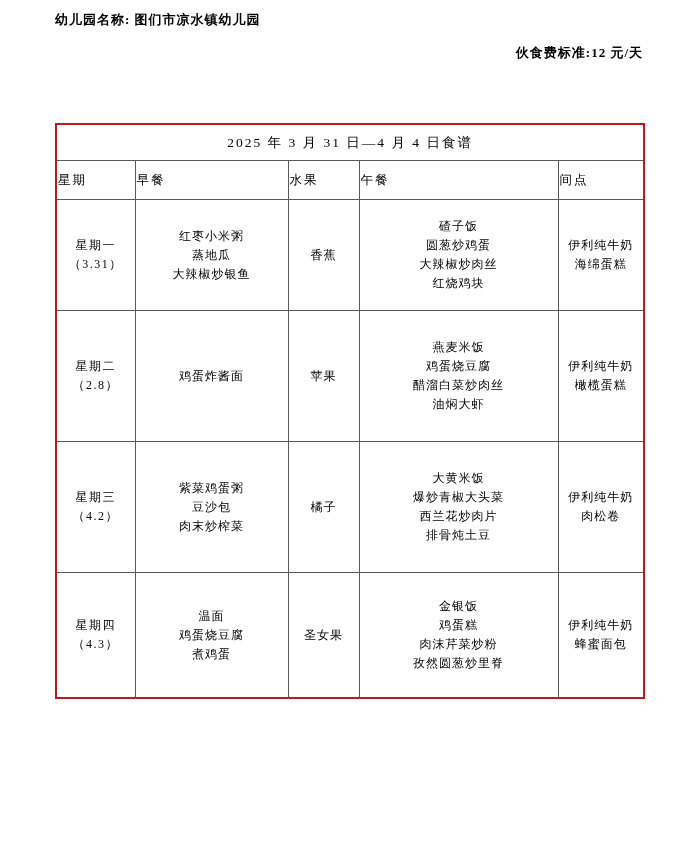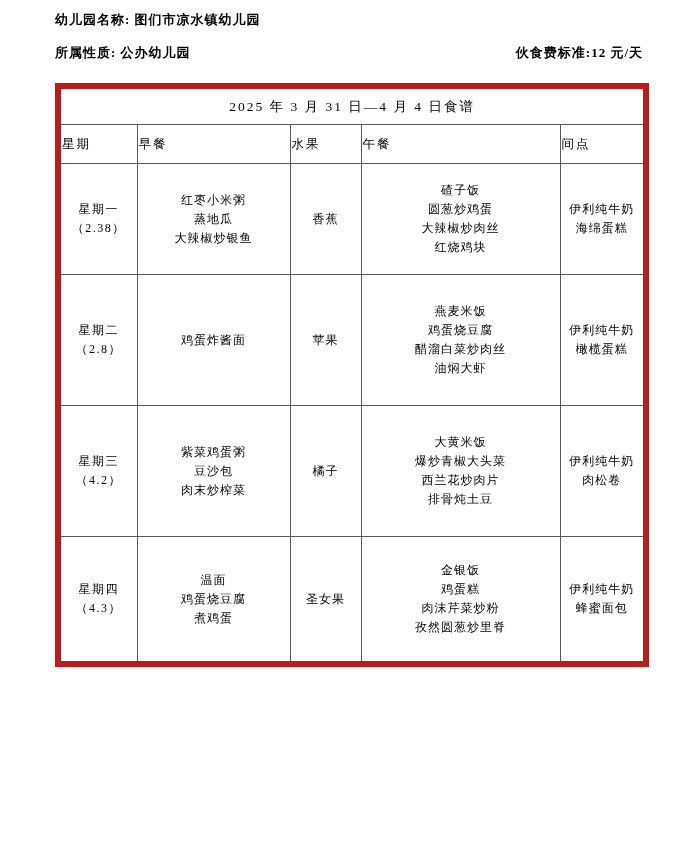--- a/index.html
+++ b/index.html
@@ -32,21 +32,22 @@
     left: 55px;
     top: 83px;
     width: 588px;
     border-collapse: collapse;
     table-layout: fixed;
   }
   table.menu, table.menu td, table.menu th {
     border: 1px solid #595959;
   }
   table.menu {
-    border: 6px solid #b91c1c;
+    border: 2px solid #b91c1c;
+    margin-top: 40px;
   }
   td.title-cell {
     height: 33px;
     text-align: center;
     vertical-align: middle;
     font-size: 13.5px;
     letter-spacing: 2px;
     font-weight: normal;
   }
   th.col-head {
@@ -73,21 +74,20 @@
   tr.r3 td { height: 126px; }
   tr.r4 td { height: 120px; }
   tr.r5 td { height: 126px; }
 </style>
 </head>
 <body>
 
 <div class="page">
 
   <div class="doc-line line1">幼儿园名称: 图们市凉水镇幼儿园</div>
-  <div class="doc-line line2">所属性质: 公办幼儿园</div>
   <div class="doc-line fee">伙食费标准:12 元/天</div>
 
   <table class="menu">
     <colgroup>
       <col style="width:79px">
       <col style="width:153px">
       <col style="width:71px">
       <col style="width:199px">
       <col style="width:86px">
     </colgroup>
@@ -97,21 +97,21 @@
       </tr>
       <tr>
         <th class="col-head">星期</th>
         <th class="col-head">早餐</th>
         <th class="col-head">水果</th>
         <th class="col-head">午餐</th>
         <th class="col-head">间点</th>
       </tr>
 
       <tr class="r1">
-        <td class="cell day-cell"><span>星期一</span><br><span>（2.38）</span></td>
+        <td class="cell day-cell"><span>星期一</span><br><span>（3.31）</span></td>
         <td class="cell">红枣小米粥
 蒸地瓜
 大辣椒炒银鱼</td>
         <td class="cell">香蕉</td>
         <td class="cell">碴子饭
 圆葱炒鸡蛋
 大辣椒炒肉丝
 红烧鸡块</td>
         <td class="cell">伊利纯牛奶
 海绵蛋糕</td>

